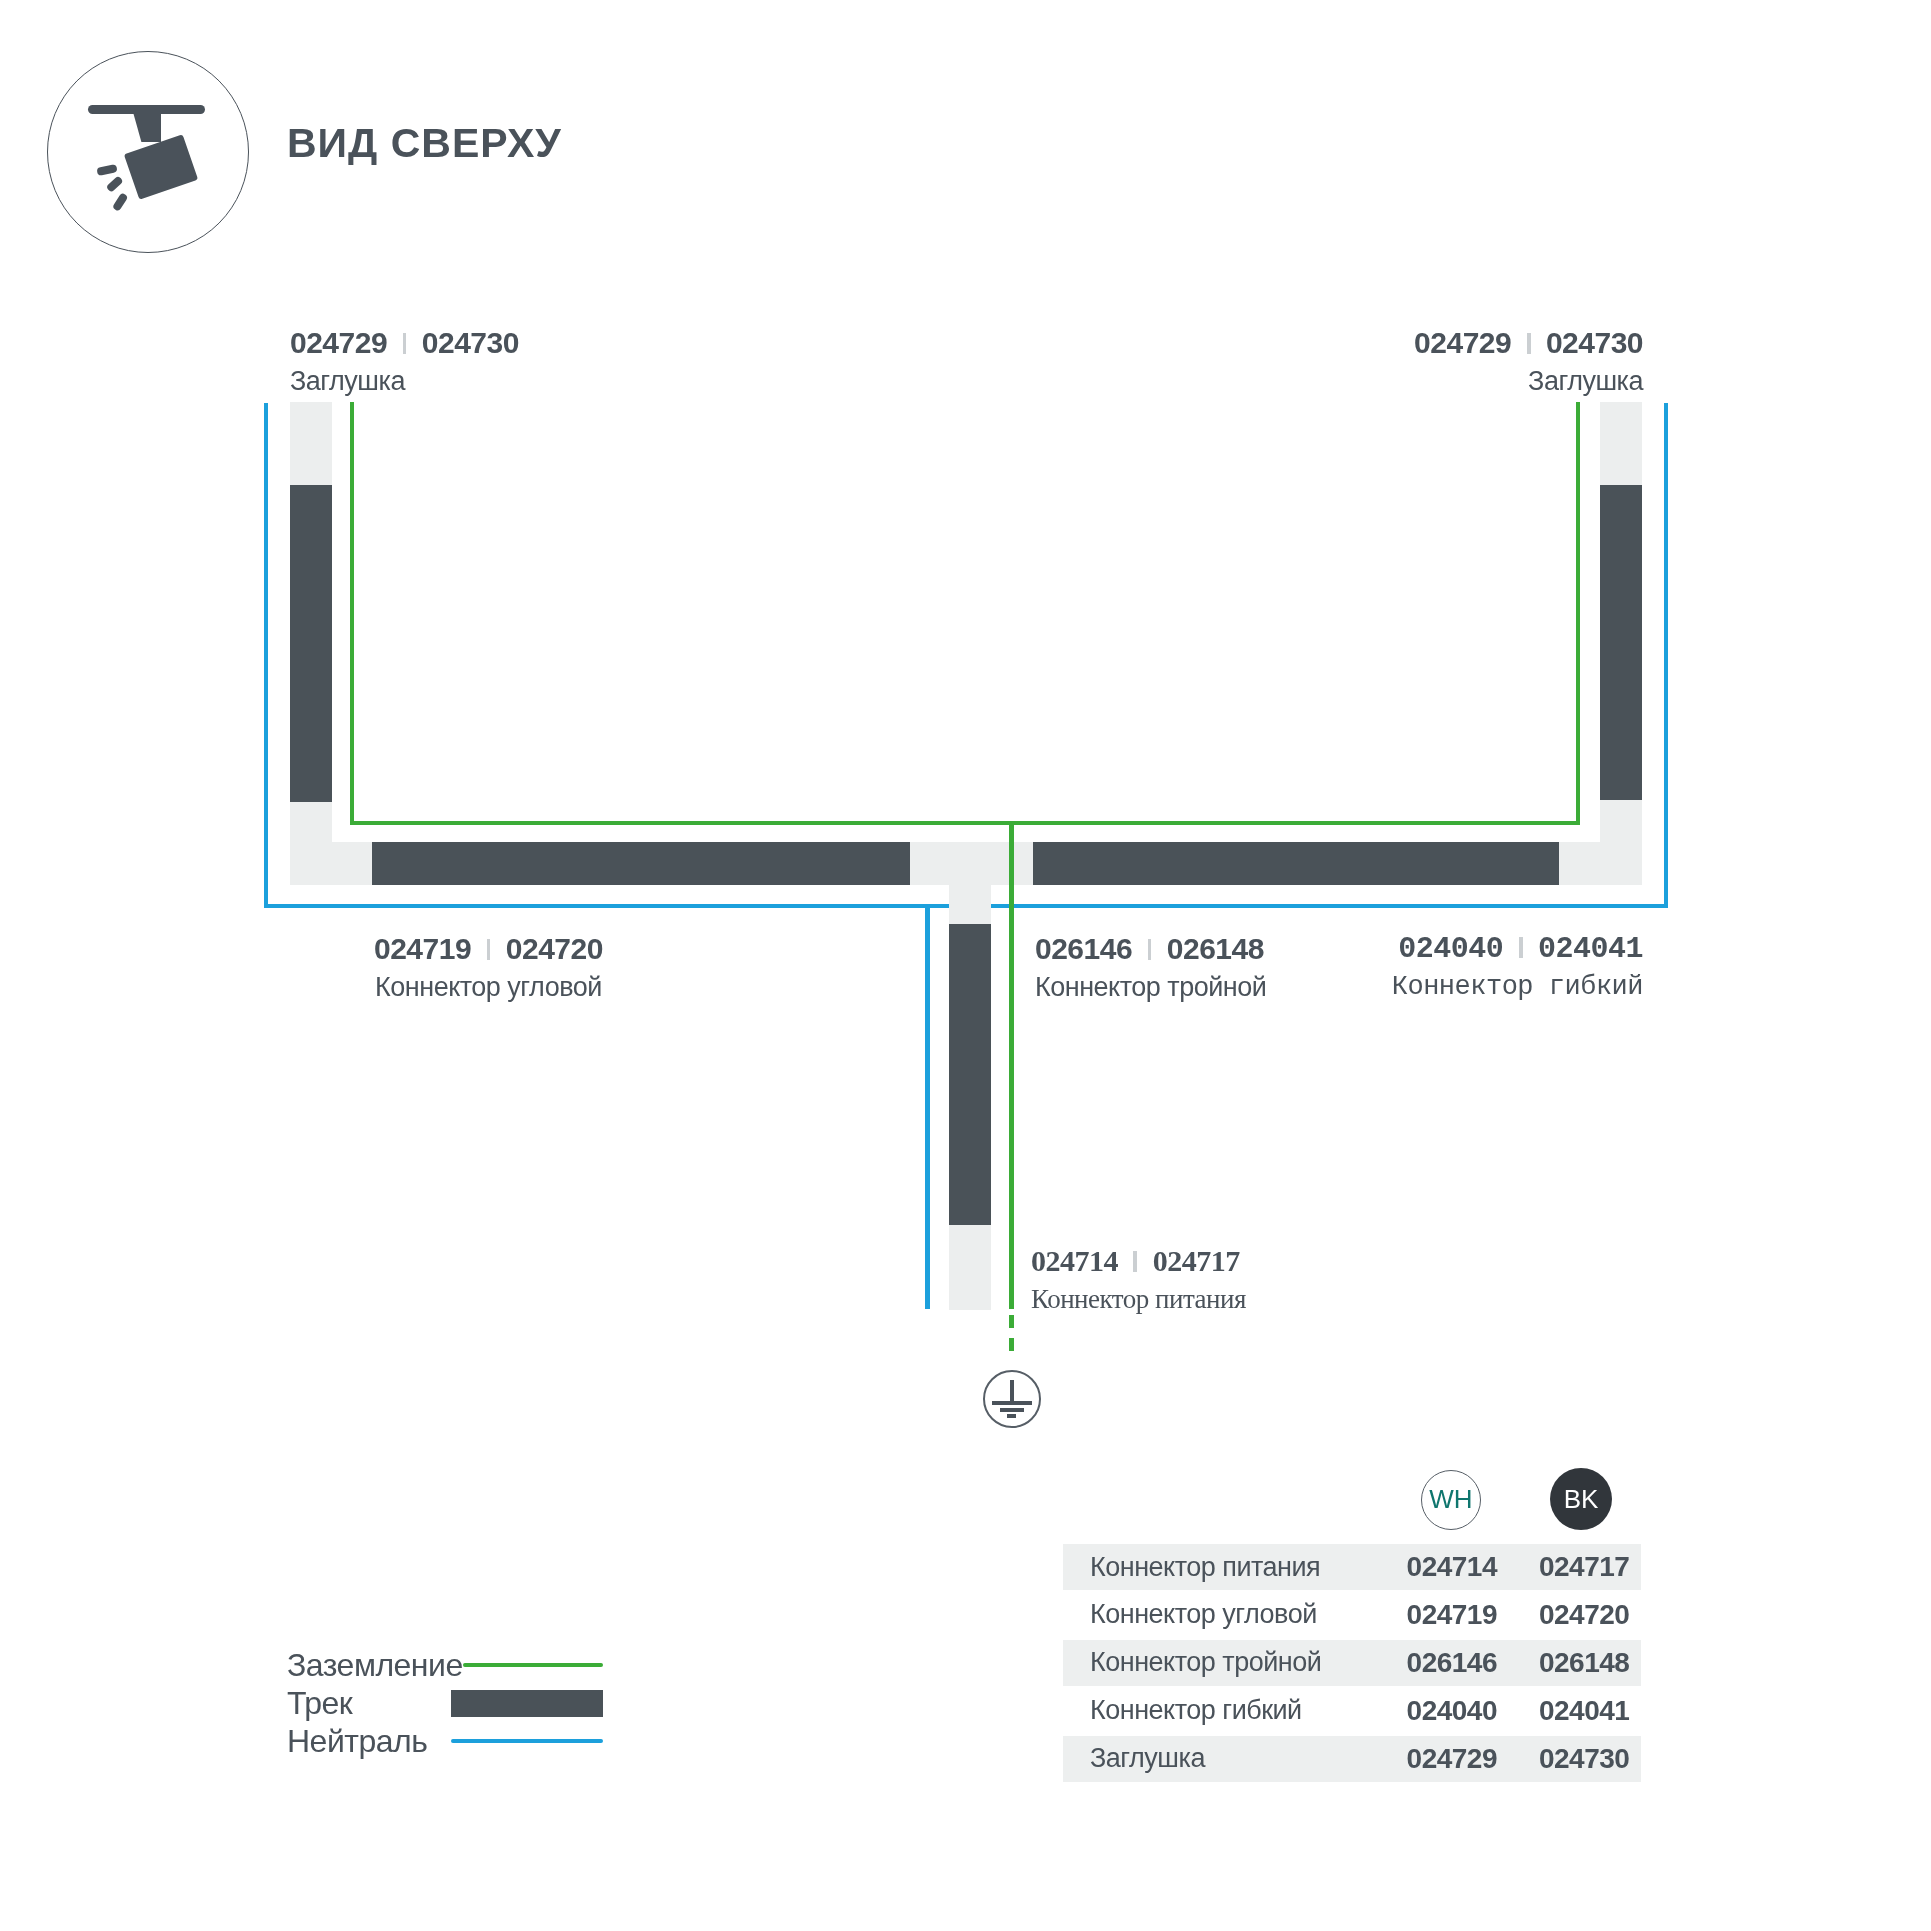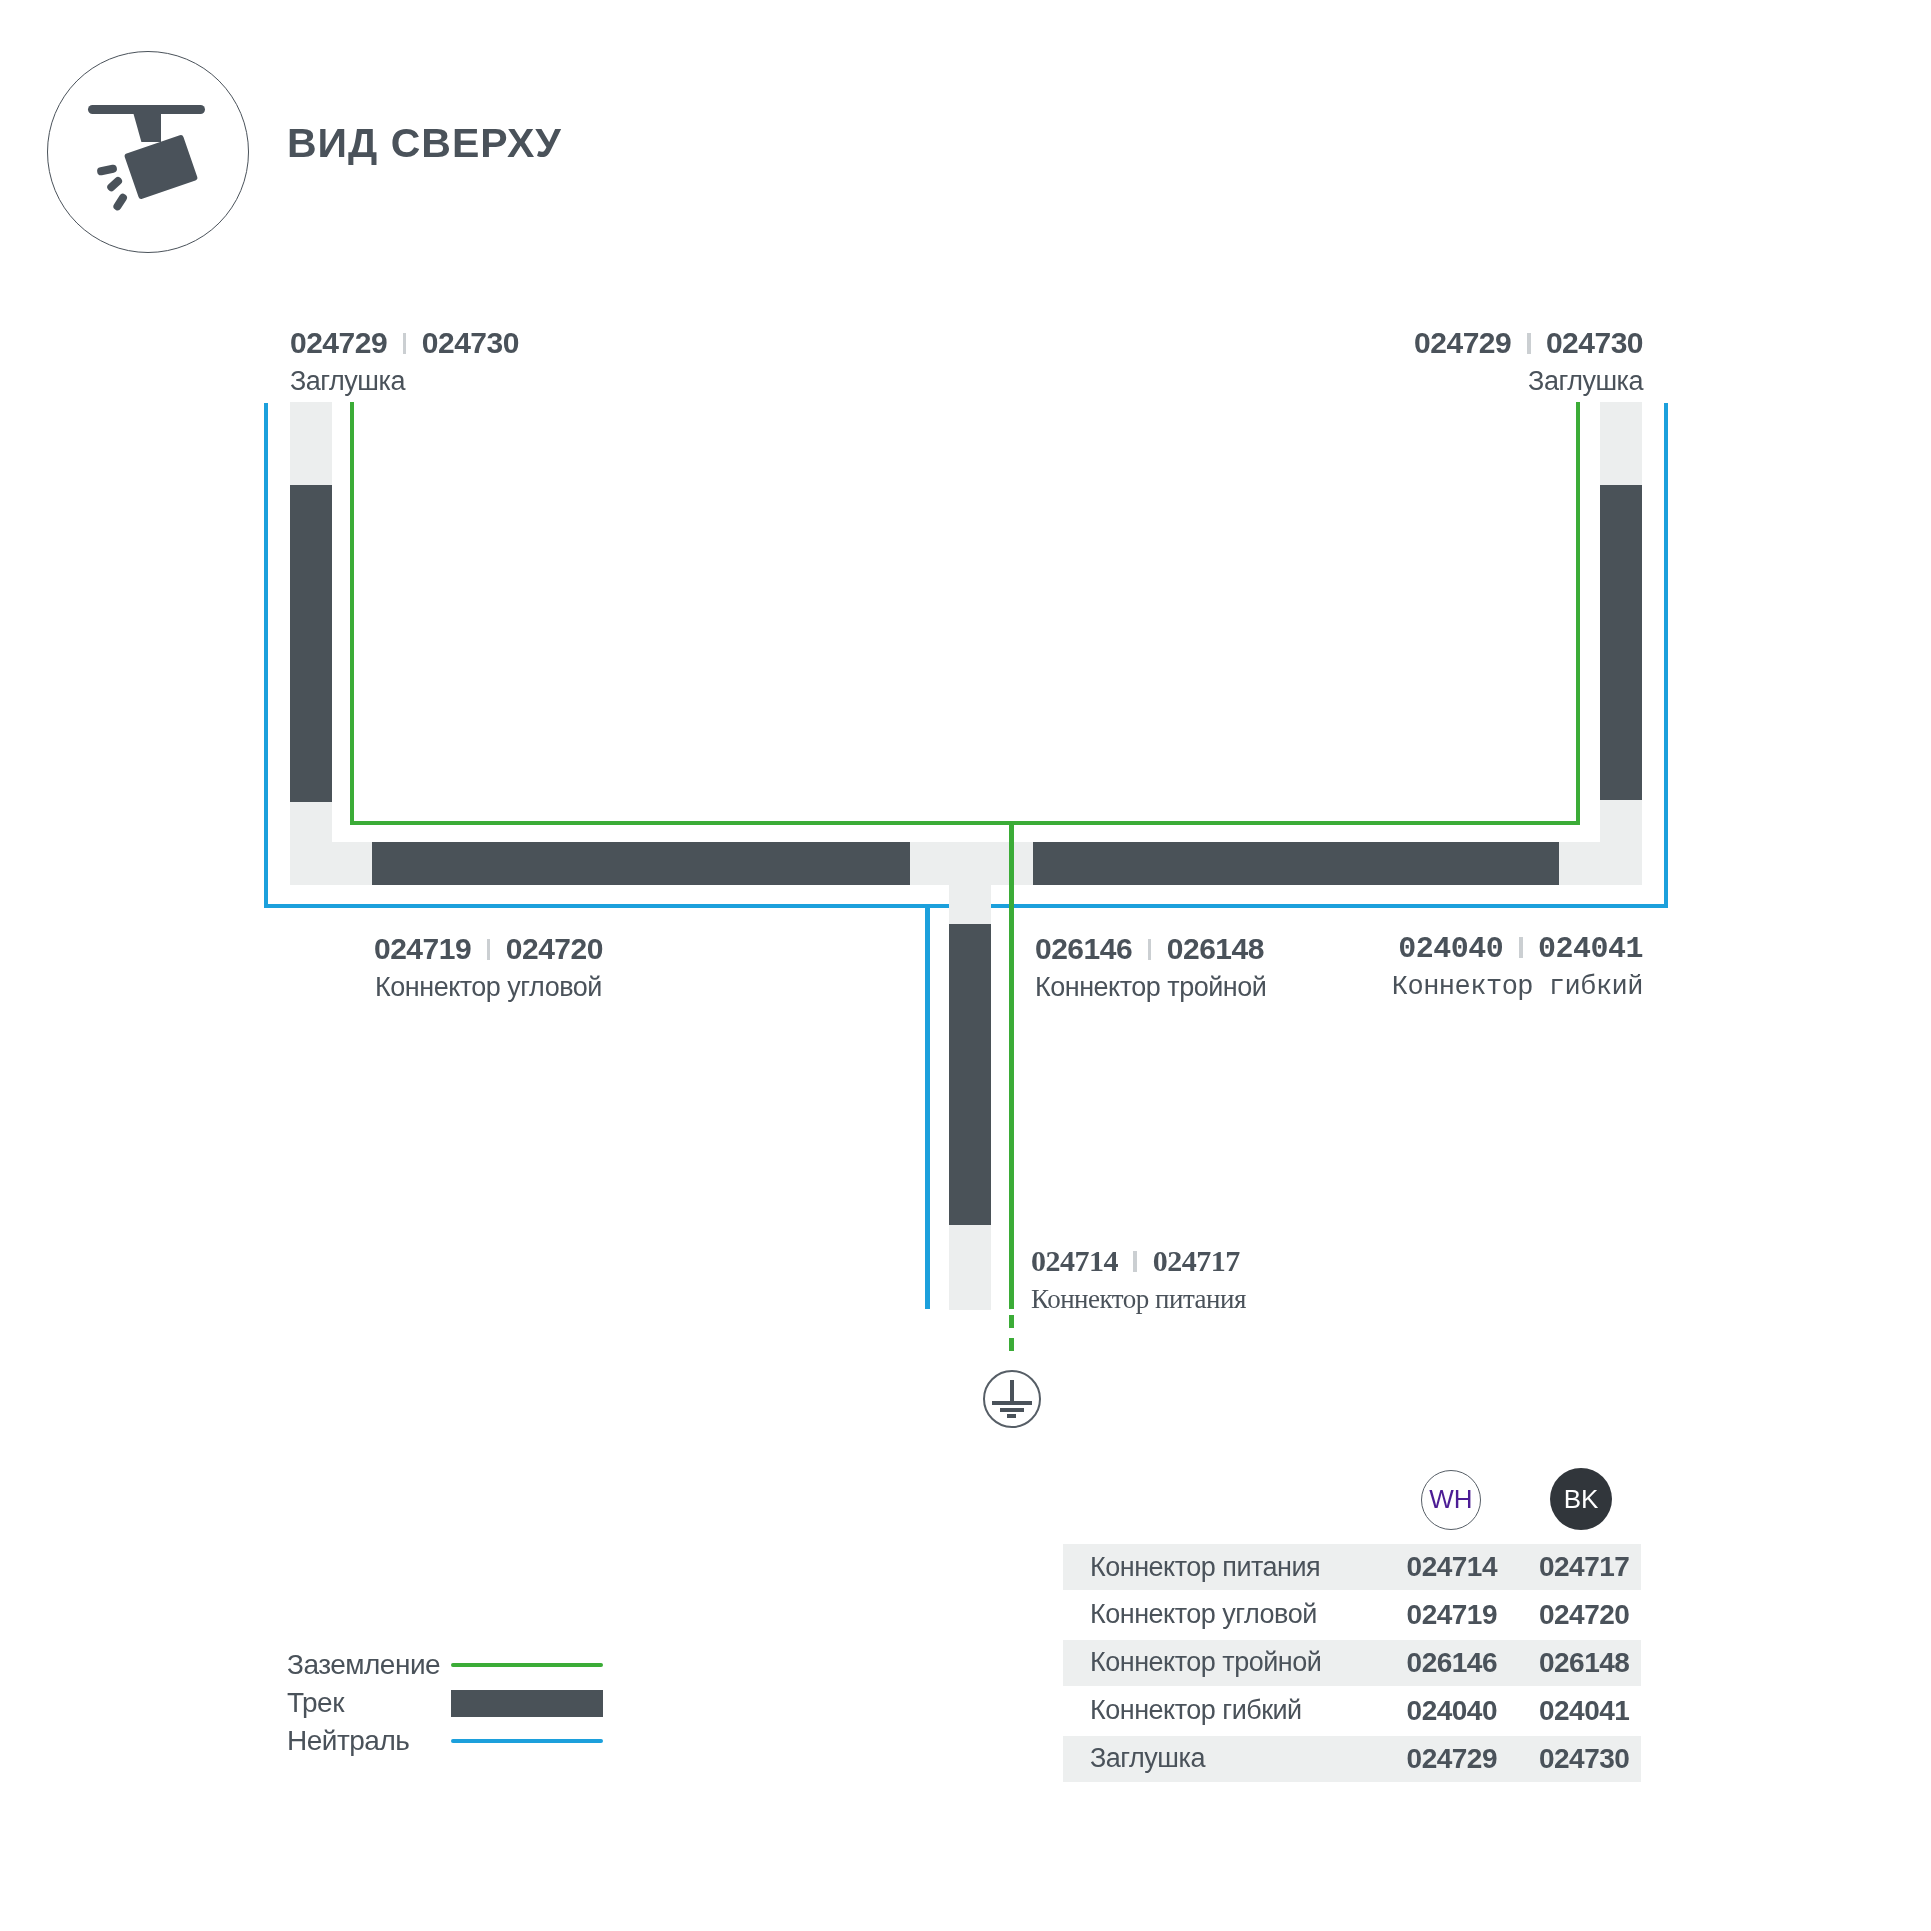--- a/index.html
+++ b/index.html
@@ -72,33 +72,33 @@
   .lbl-cap-left{left:290px;top:328px;}
   .lbl-cap-right{right:288px;top:328px;}
   .lbl-corner{left:374px;top:934px;text-align:center;}
   .lbl-triple{left:1035px;top:934px;}
   .lbl-flex{right:288px;top:934px;font-family:Liberation Mono, monospace;}
   .lbl-power{left:1031px;top:1246px;font-family:Liberation Serif, serif;}
 
   
   .legend{left:287px;top:1646px;width:316px;z-index:4;}
   .legend-row{display:flex;align-items:center;height:38px;}
-  .legend-row .ltext{font-size:28px;letter-spacing:-0.5px;}
+  .legend-row .ltext{font-size:32px;letter-spacing:-0.5px;}
   .legend-row .swatch{margin-left:auto;width:152px;}
   .sw-line{height:4.8px;border-radius:1.9px;}
   .sw-ground{background:#3BAC37;}
   .sw-track{height:27px;background:#4A5258;}
   .sw-neutral{background:#1CA0DC;}
 
   
   .ptable{left:1063px;top:1468px;width:578px;z-index:4;}
   .pt-head{position:relative;height:76px;}
   .pt-circle{position:absolute;border-radius:50%;display:flex;align-items:center;justify-content:center;
     font-size:26px;box-sizing:border-box;}
-  .pt-wh{left:358px;top:1.9px;width:60px;height:60px;border:1.9px solid #565E66;color:#4c1d95;background:#fff;}
+  .pt-wh{left:358px;top:1.9px;width:60px;height:60px;border:1.9px solid #565E66;color:#0f766e;background:#fff;}
   .pt-bk{left:487px;top:0;width:62px;height:62px;background:#31363B;color:#ffffff;}
   .pt-row{display:grid;grid-template-columns:320px 114px 145px;height:46px;margin-bottom:1.9px;
     align-items:center;}
   .pt-row.alt{background:#EDEFEF;}
   .pt-label{padding-left:27px;font-size:27px;letter-spacing:-0.5px;white-space:nowrap;}
   .pt-num{font-size:28px;font-weight:bold;text-align:right;letter-spacing:-0.5px;}
   .pt-num.bkcol{padding-right:12.6px;}
 </style>
 </head>
 <body>

